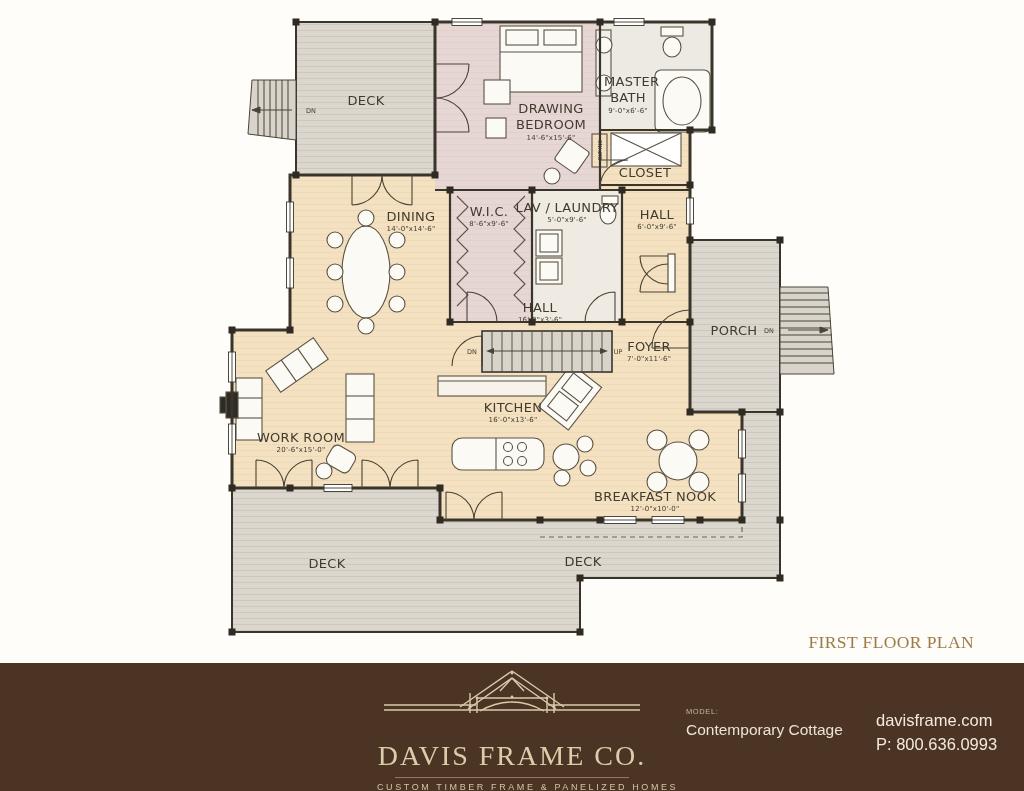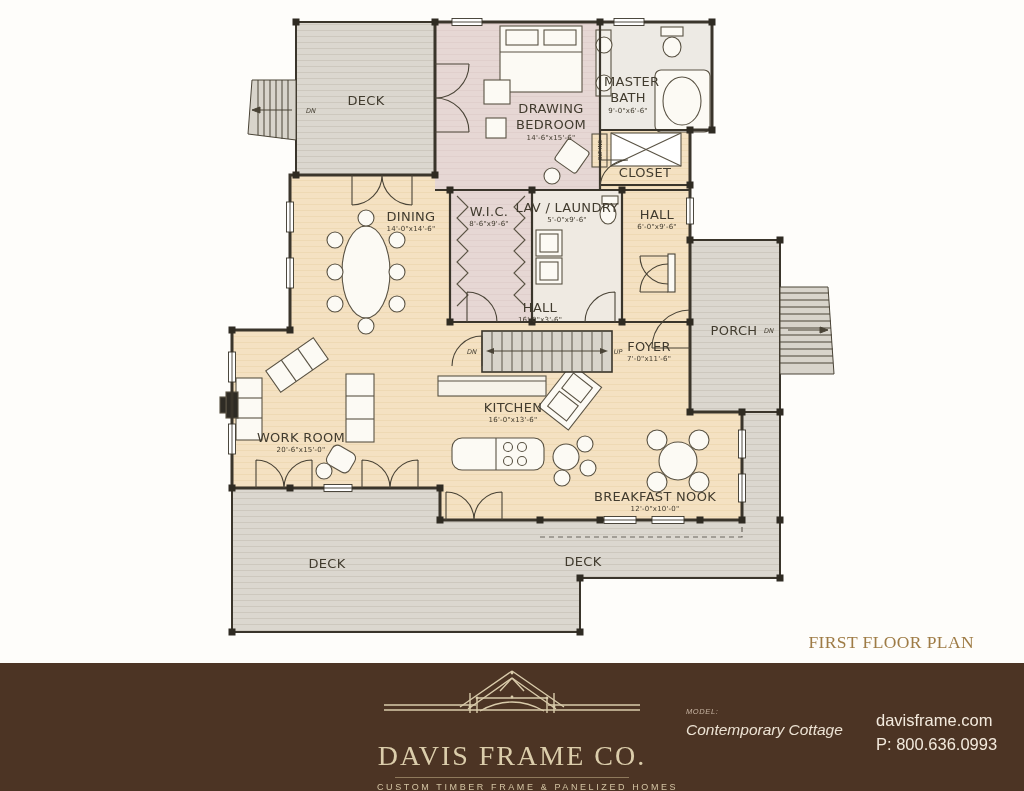--- a/index.html
+++ b/index.html
@@ -6,35 +6,35 @@
   .page{position:relative;width:1024px;height:791px;background:#fefdfa;overflow:hidden;
         font-family:"Liberation Sans",sans-serif;}
   .plan{position:absolute;left:0;top:0;width:1024px;height:663px;}
   .plan svg{position:absolute;left:0;top:0;}
   
   .rlabel{position:absolute;transform:translate(-50%,-50%);text-align:center;
           font-family:"DejaVu Sans",sans-serif;color:#413b2e;line-height:1.25;}
   .rname{display:block;font-size:13px;letter-spacing:.3px;}
   .rdims{display:block;font-size:7px;letter-spacing:.2px;}
   .nowrap .rname,.nowrap .rdims{white-space:nowrap;}
-  .tiny{font-size:6.5px;color:#413b2e;font-style:italic;}
+  .tiny{font-size:6.5px;color:#413b2e;}
   .rot{transform:translate(-50%,-50%) rotate(-90deg);font-size:5.5px;letter-spacing:0;}
   
   .plan-title{position:absolute;top:632px;right:50px;font-size:17.5px;letter-spacing:.4px;
               color:#9e7b45;font-family:Liberation Serif, serif;}
   
   .footer{position:absolute;left:0;top:663px;width:1024px;height:128px;background:#4c3424;}
   .copyright{position:absolute;left:30px;top:46px;width:345px;font-size:8.7px;line-height:1.55;
              letter-spacing:.2px;color:#d6c4b6;}
   .logo{position:absolute;left:50%;top:4px;transform:translateX(-50%);width:270px;text-align:center;}
   .logo-name{margin-top:21px;font-family:"Liberation Serif",serif;font-size:28px;letter-spacing:2px;
              color:#dbcdab;white-space:nowrap;}
   .logo-rule{width:234px;height:1px;background:#8f7a5c;margin:5px auto 4px auto;}
   .logo-tag{font-size:9px;letter-spacing:2.6px;color:#d4c5a4;white-space:nowrap;}
-  .model{position:absolute;left:686px;top:44px;font-style:italic;}
+  .model{position:absolute;left:686px;top:44px;}
   .model-label{font-size:7.5px;letter-spacing:.6px;color:#c7b4a2;}
   .model-name{margin-top:5px;font-size:15.5px;color:#ece2d3;white-space:nowrap;}
   .contact{position:absolute;left:876px;top:46px;font-size:16.5px;line-height:1.45;color:#f3eadd;
            white-space:nowrap;}
 </style>
 </head>
 <body>
 
 <div class="page">
 

